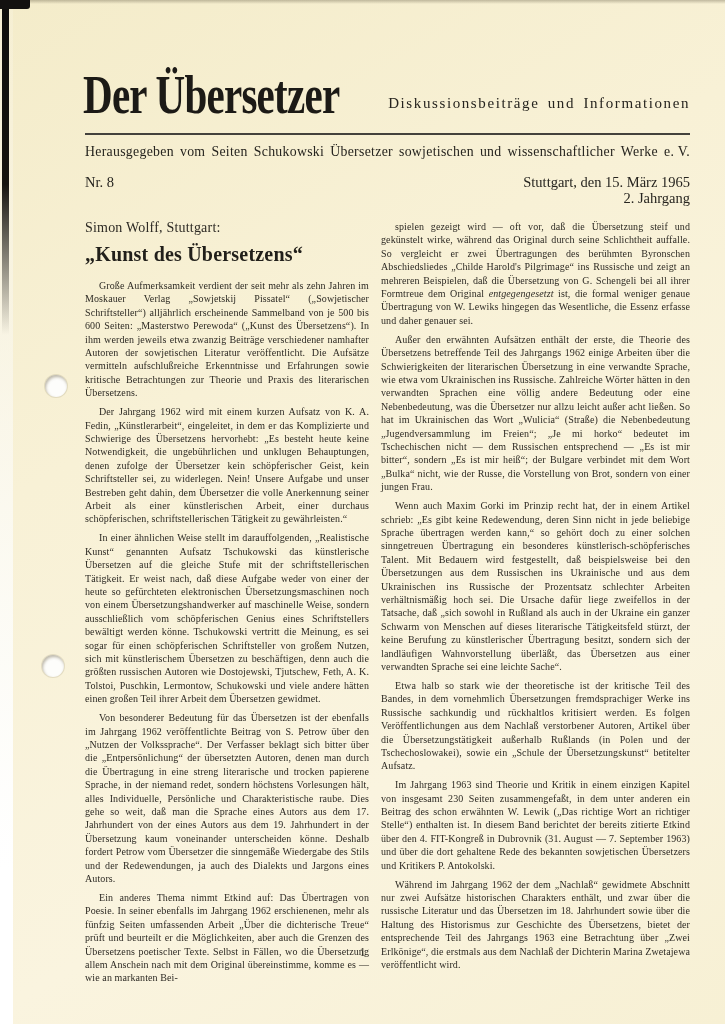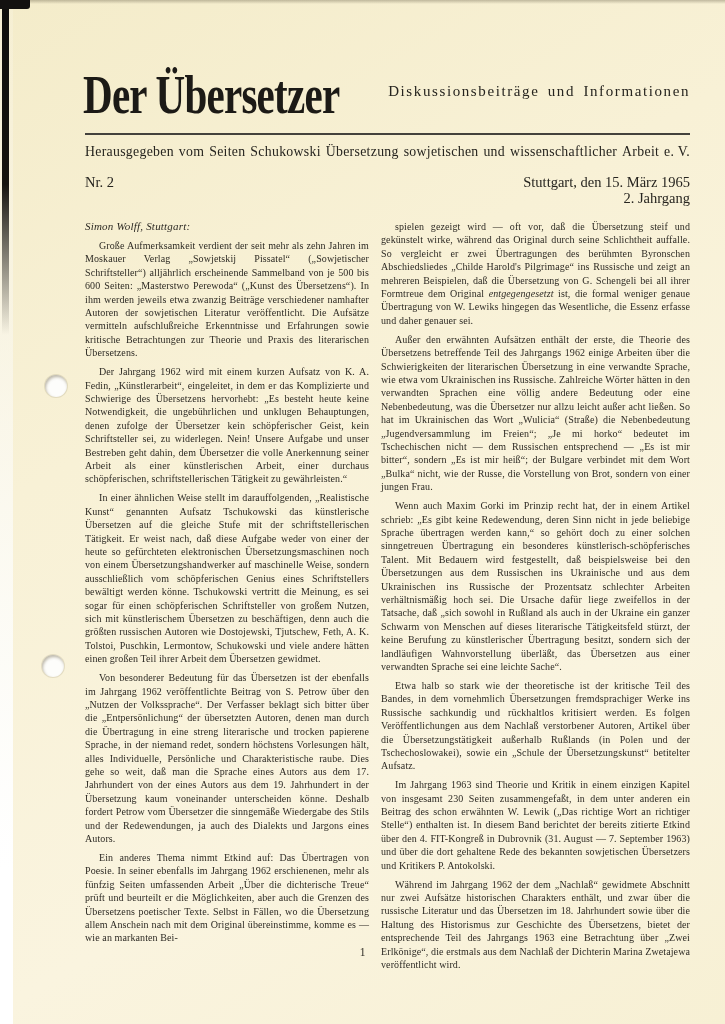--- a/index.html
+++ b/index.html
@@ -47,21 +47,21 @@
   
   .masthead-row { position: relative; height: 60px; }
   .masthead-title {
     position: absolute; left: -2px; bottom: -2px;
     font-weight: bold; font-size: 54px; line-height: 1;
     letter-spacing: -1px; color: #1c1a16;
     transform: scaleX(0.76); transform-origin: left bottom;
     white-space: nowrap; margin: 0;
   }
   .masthead-subtitle {
-    position: absolute; right: 0; bottom: 20px;
+    position: absolute; right: 0; bottom: 8px;
     font-size: 15px; letter-spacing: 1.6px; word-spacing: 3px;
     color: #26241f; white-space: nowrap;
   }
   .head-rule {
     margin-top: 13px; height: 0;
     border-top: 2px solid #44423c;
   }
   .publisher-line {
     margin-top: 9px;
     font-size: 13.8px; letter-spacing: 0.3px;
@@ -77,21 +77,21 @@
   .issue-number { position: absolute; left: 0; top: 0; }
   .dateline { position: absolute; left: 0; right: 0; top: 0; text-align: right; }
   .volume { position: absolute; right: 0; top: 16px; }
 
   
   .article { margin-top: 28px; display: flex; gap: 12px; }
   .col { text-align: justify; }
   .col-left  { width: 284px; }
   .col-right { width: 309px; }
   .byline {
-    font-style: italic; font-size: 11px; letter-spacing: 0.2px;
+    font-size: 14px; letter-spacing: 0.2px;
     margin: 0 0 7px 0;
   }
   .article-title {
     font-weight: bold; font-size: 20px; letter-spacing: 0.2px;
     margin: 0 0 13px 0; color: #211f1a;
   }
   .body-para {
     font-size: 10px; line-height: 13.4px; letter-spacing: 0.1px;
     margin: 0 0 5.5px 0; text-indent: 14px;
     color: #2d2a24;
@@ -123,37 +123,38 @@
       <div class="masthead-subtitle">Diskussionsbeiträge und Informationen</div>
     </div>
 
     <div class="head-rule"></div>
 
     <div class="publisher-line" id="publisher-line">
         <span>Herausgegeben</span>
         <span>vom</span>
         <span>Seiten</span>
         <span>Schukowski</span>
-        <span>Übersetzung</span>
+        <span>Übersetzer</span>
         <span>sowjetischen</span>
         <span>und</span>
         <span>wissenschaftlicher</span>
-        <span>Arbeit</span>
+        <span>Werke</span>
         <span>e. V.</span>
       </div>
 
     <div class="issue-row">
-      <span class="issue-number">Nr. 2</span>
+      <span class="issue-number">Nr. 8</span>
       <span class="dateline">Stuttgart, den 15. März 1965</span>
       <span class="volume">2. Jahrgang</span>
     </div>
 
     <div class="article">
       <div class="col col-left">
         <p class="byline">Simon Wolff, Stuttgart:</p>
+        <h2 class="article-title">„Kunst des Übersetzens“</h2>
         <div id="left-paras">
             <p class="body-para"><span>Große Aufmerksamkeit verdient der seit mehr als zehn Jahren im Moskauer Verlag „Sowjetskij Pissatel“ („Sowjetischer Schriftsteller“) alljährlich erscheinende Sammelband von je 500 bis 600 Seiten: „Masterstwo Perewoda“ („Kunst des Übersetzens“). In ihm werden jeweils etwa zwanzig Beiträge verschiedener namhafter Autoren der sowjetischen Literatur veröffentlicht. Die Aufsätze vermitteln aufschlußreiche Erkenntnisse und Erfahrungen sowie kritische Betrachtungen zur Theorie und Praxis des literarischen Übersetzens.</span></p>
             <p class="body-para"><span>Der Jahrgang 1962 wird mit einem kurzen Aufsatz von K. A. Fedin, „Künstlerarbeit“, eingeleitet, in dem er das Komplizierte und Schwierige des Übersetzens hervorhebt: „Es besteht heute keine Notwendigkeit, die ungebührlichen und unklugen Behauptungen, denen zufolge der Übersetzer kein schöpferischer Geist, kein Schriftsteller sei, zu widerlegen. Nein! Unsere Aufgabe und unser Bestreben geht dahin, dem Übersetzer die volle Anerkennung seiner Arbeit als einer künstlerischen Arbeit, einer durchaus schöpferischen, schriftstellerischen Tätigkeit zu gewährleisten.“</span></p>
             <p class="body-para"><span>In einer ähnlichen Weise stellt im darauffolgenden, „Realistische Kunst“ genannten Aufsatz Tschukowski das künstlerische Übersetzen auf die gleiche Stufe mit der schriftstellerischen Tätigkeit. Er weist nach, daß diese Aufgabe weder von einer der heute so gefürchteten elektronischen Übersetzungsmaschinen noch von einem Übersetzungshandwerker auf maschinelle Weise, sondern ausschließlich vom schöpferischen Genius eines Schriftstellers bewältigt werden könne. Tschukowski vertritt die Meinung, es sei sogar für einen schöpferischen Schriftsteller von großem Nutzen, sich mit künstlerischem Übersetzen zu beschäftigen, denn auch die größten russischen Autoren wie Dostojewski, Tjutschew, Feth, A. K. Tolstoi, Puschkin, Lermontow, Schukowski und viele andere hätten einen großen Teil ihrer Arbeit dem Übersetzen gewidmet.</span></p>
             <p class="body-para"><span>Von besonderer Bedeutung für das Übersetzen ist der ebenfalls im Jahrgang 1962 veröffentlichte Beitrag von S. Petrow über den „Nutzen der Volkssprache“. Der Verfasser beklagt sich bitter über die „Entpersönlichung“ der übersetzten Autoren, denen man durch die Übertragung in eine streng literarische und trocken papierene Sprache, in der niemand redet, sondern höchstens Vorlesungen hält, alles Individuelle, Persönliche und Charakteristische raube. Dies gehe so weit, daß man die Sprache eines Autors aus dem 17. Jahrhundert von der eines Autors aus dem 19. Jahrhundert in der Übersetzung kaum voneinander unterscheiden könne. Deshalb fordert Petrow vom Übersetzer die sinngemäße Wiedergabe des Stils und der Redewendungen, ja auch des Dialekts und Jargons eines Autors.</span></p>
             <p class="body-para"><span>Ein anderes Thema nimmt Etkind auf: Das Übertragen von Poesie. In seiner ebenfalls im Jahrgang 1962 erschienenen, mehr als fünfzig Seiten umfassenden Arbeit „Über die dichterische Treue“ prüft und beurteilt er die Möglichkeiten, aber auch die Grenzen des Übersetzens poetischer Texte. Selbst in Fällen, wo die Übersetzung allem Anschein nach mit dem Original übereinstimme, komme es — wie an markanten Bei-</span></p>
           </div>
       </div>
       <div class="col col-right" id="right-paras">
           <p class="body-para"><span>spielen gezeigt wird — oft vor, daß die Übersetzung steif und gekünstelt wirke, während das Original durch seine Schlichtheit auffalle. So vergleicht er zwei Übertragungen des berühmten Byronschen Abschiedsliedes „Childe Harold's Pilgrimage“ ins Russische und zeigt an mehreren Beispielen, daß die Übersetzung von G. Schengeli bei all ihrer Formtreue dem Original </span><em>entgegengesetzt</em><span> ist, die formal weniger genaue Übertragung von W. Lewiks hingegen das Wesentliche, die Essenz erfasse und daher genauer sei.</span></p>

